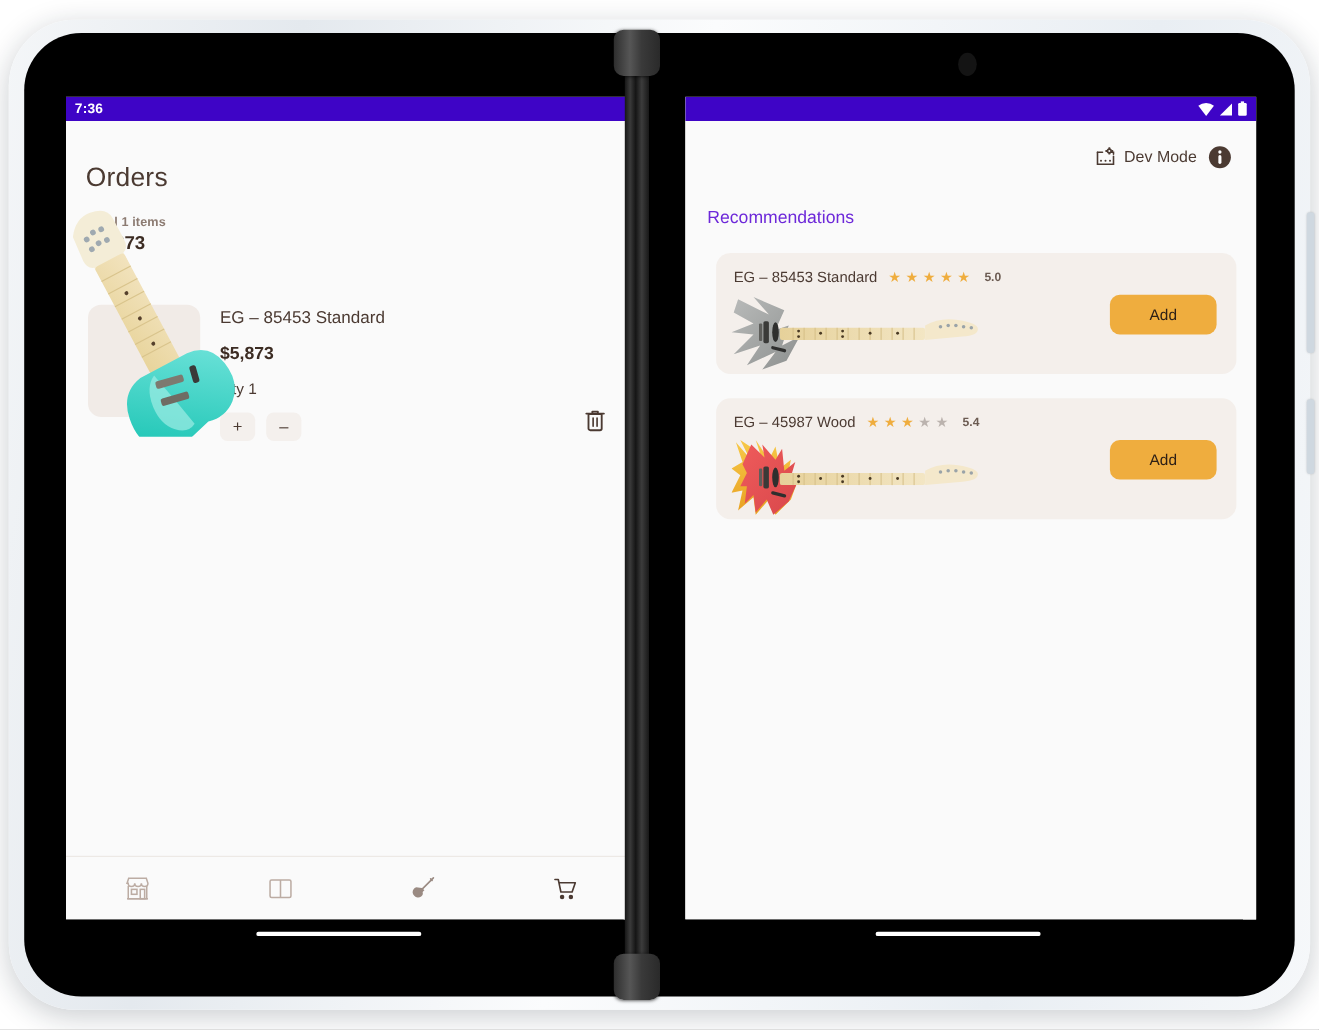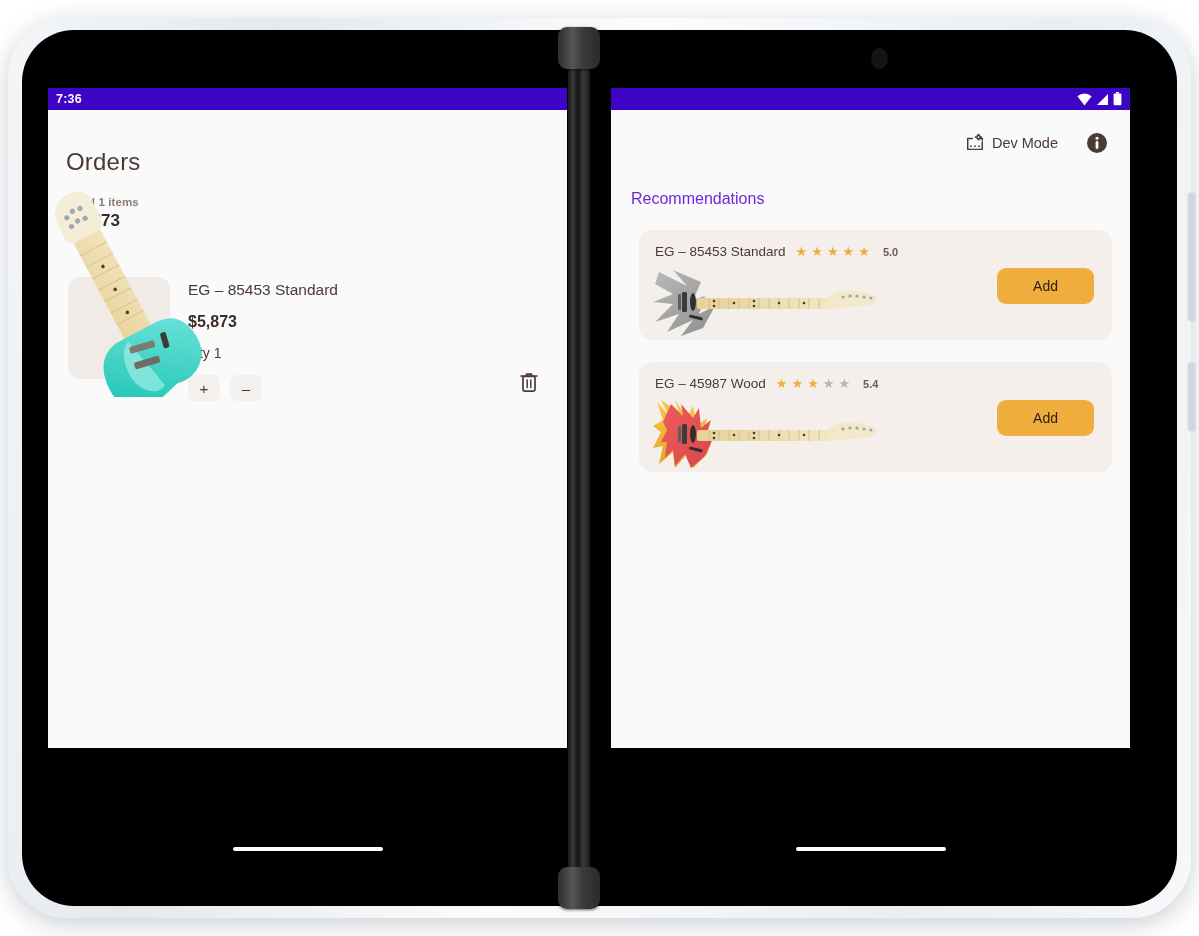--- a/index.html
+++ b/index.html
@@ -68,24 +68,25 @@
     z-index: 41;
     box-shadow: 0 1px 3px rgba(0,0,0,.6);
   }
   .hinge-cap.top { top: 27px; }
   .hinge-cap.bottom { top: 867px; }
 
   
   .screen {
     position: absolute;
     top: 88px;
-    width: 519px; height: 660px;
+    width: 519px; height: 748px;
     background: #fafafa;
     overflow: hidden;
     z-index: 10;
+    margin-left: 12px;
   }
   .screen.left  { left: 48px; }
   .screen.right { left: 611px; }
 
   .statusbar {
     height: 22px;
     background: #3E04C6;
     display: flex;
     align-items: center;
     padding: 0 8px;
@@ -224,21 +225,21 @@
     cursor: pointer;
     background: none; border: none;
   }
 
   
   .right-top {
     display: flex;
     align-items: center;
     justify-content: flex-end;
     padding: 22px 22px 0 0;
-    gap: 28px;
+    gap: 10px;
   }
   .dev-mode {
     display: flex;
     align-items: center;
     gap: 7px;
     cursor: pointer;
     background: none; border: none;
     font-family: "Liberation Sans", sans-serif;
   }
   .dev-mode-label { font-size: 14.5px; color: #4B3A32; }

